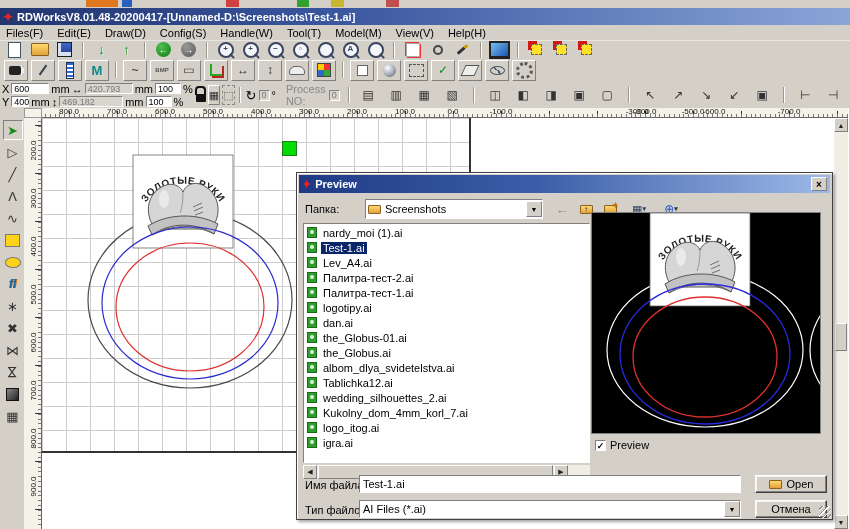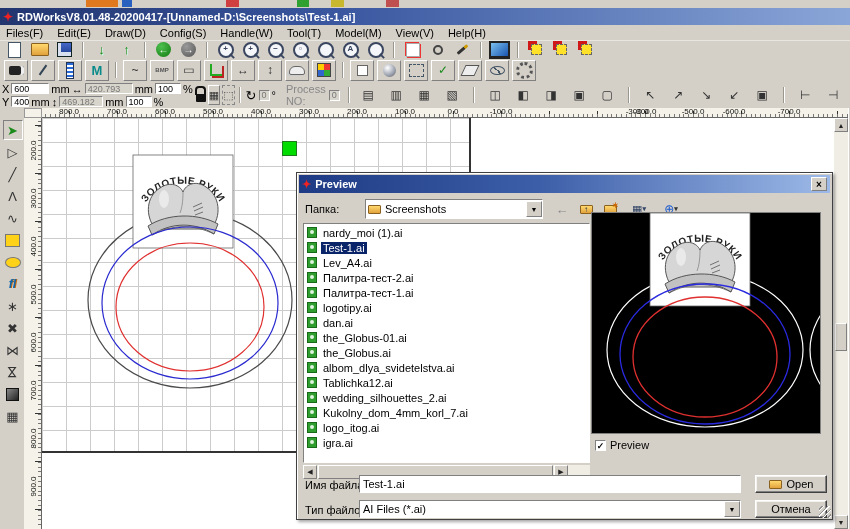--- a/index.html
+++ b/index.html
@@ -217,21 +217,21 @@
       <span class="inp dis" style="width:48px">420.793</span>
       <span>mm</span>
       <span class="inp" style="width:26px">100</span>
       <span>%</span>
     </div>
     <div class="pline">
       <span>Y</span>
       <span class="inp" style="width:18px">400</span>
       <span>mm</span>
       <span>↕</span>
-      <span class="inp dis" style="width:44px">469.182</span>
+      <span class="inp dis" style="width:64px">469.182</span>
       <span>mm</span>
       <span class="inp" style="width:26px">100</span>
       <span>%</span>
     </div>
   </div>
   <span class="pbtn i-lock"></span>
   <span class="pbtn raised">▦</span>
   <span class="pbtn raised" style="border-style:dashed;border-color:#888">⬚</span>
   <span class="sep"></span>
   <span style="font-size:13px;margin:0 2px">↻</span>
@@ -273,21 +273,21 @@
     <span style="left: 201px;">400.0</span>
     <span style="left: 249px;">300.0</span>
     <span style="left: 297px;">200.0</span>
     <span style="left: 345px;">100.0</span>
     <span style="left: 393px;">0.0</span>
     <span style="left: 441px; text-align: center;">-100.0</span>
     <span style="left: 510px; margin-top: 28px;">-200.0</span>
     <span style="left: 548px; margin-left: 29px;">-300.0</span>
     <span style="left: 585px;">-300.0</span>
     <span style="left: 633px;">-500.0</span>
-    <span style="left: 674px;">-600.0</span>
+    <span style="left: 654px;">-600.0</span>
     <span style="left: 729px;">-700.0</span>
   </div>
 <div id="lt-strip" class="abs"></div>
 <div id="ruler-v" class="abs">
     <span style="top: 28px;">200.0</span>
     <span style="top: 76px;">300.0</span>
     <span style="top: 124px;">400.0</span>
     <span style="top: 172px;">500.0</span>
     <span style="top: 220px;">600.0</span>
     <span style="top: 268px;">700.0</span>

